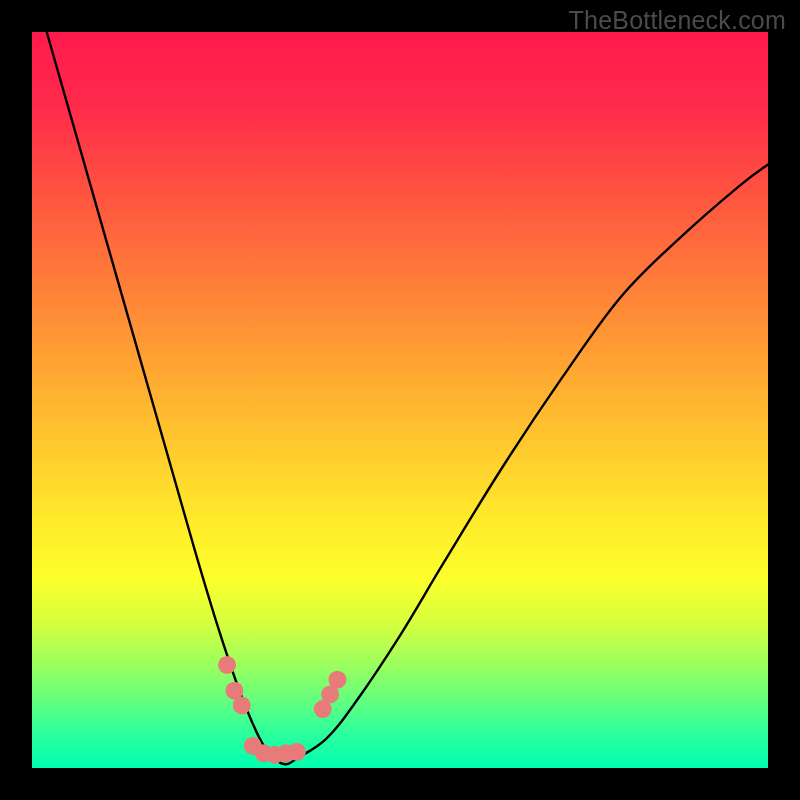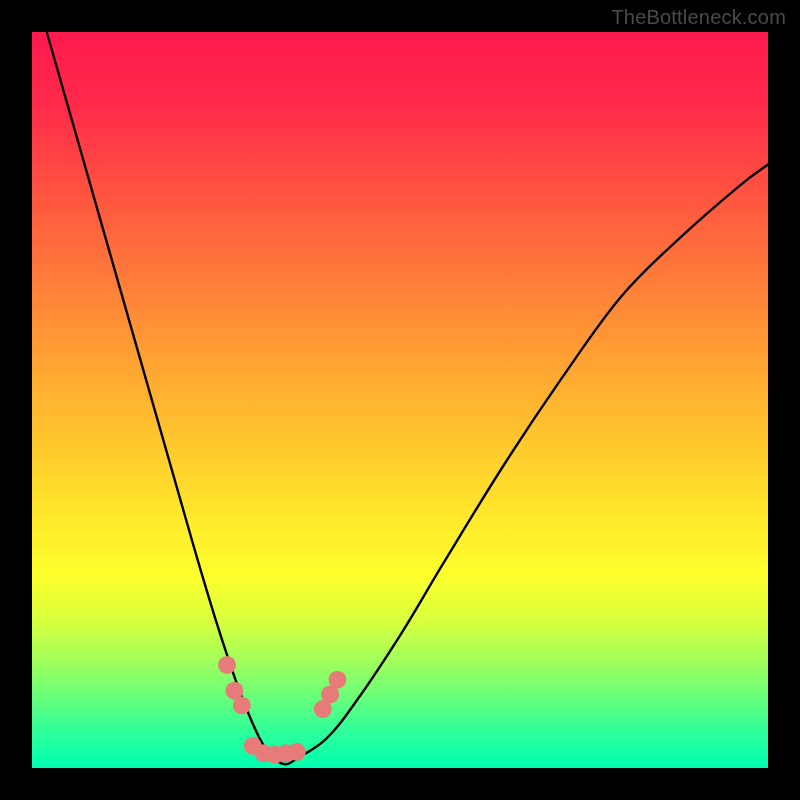--- a/index.html
+++ b/index.html
@@ -39,21 +39,21 @@
       #6dff78 90%,
       #2fff9a 95%,
       #00ffb0 100%
     );
   }
   .watermark {
     position: absolute;
     top: 6px;
     right: 14px;
     color: #4b4b4b;
-    font-size: 20px;
+    font-size: 25px;
     letter-spacing: 0.2px;
     pointer-events: none;
     user-select: none;
   }
   svg.curve {
     position: absolute;
     top: 0;
     left: 0;
     width: 736px;
     height: 736px;

